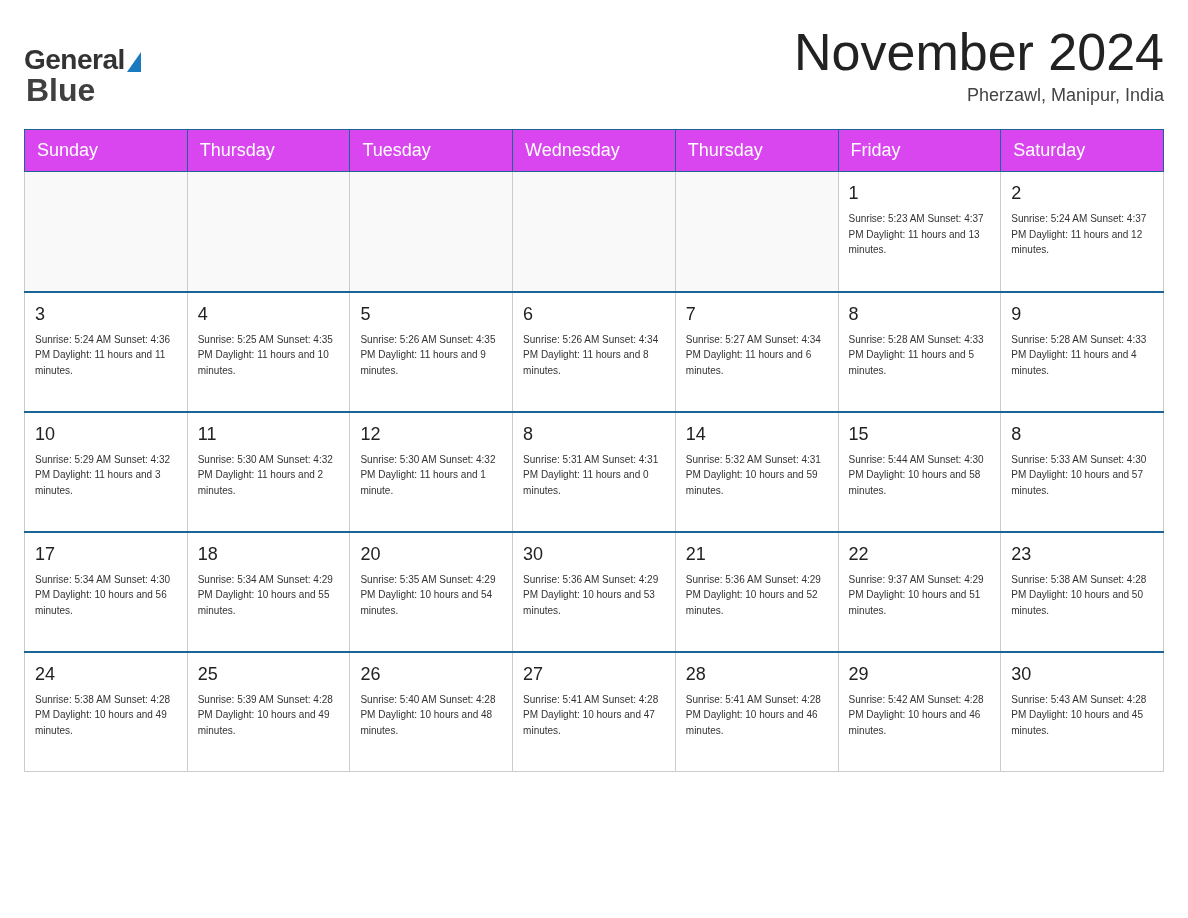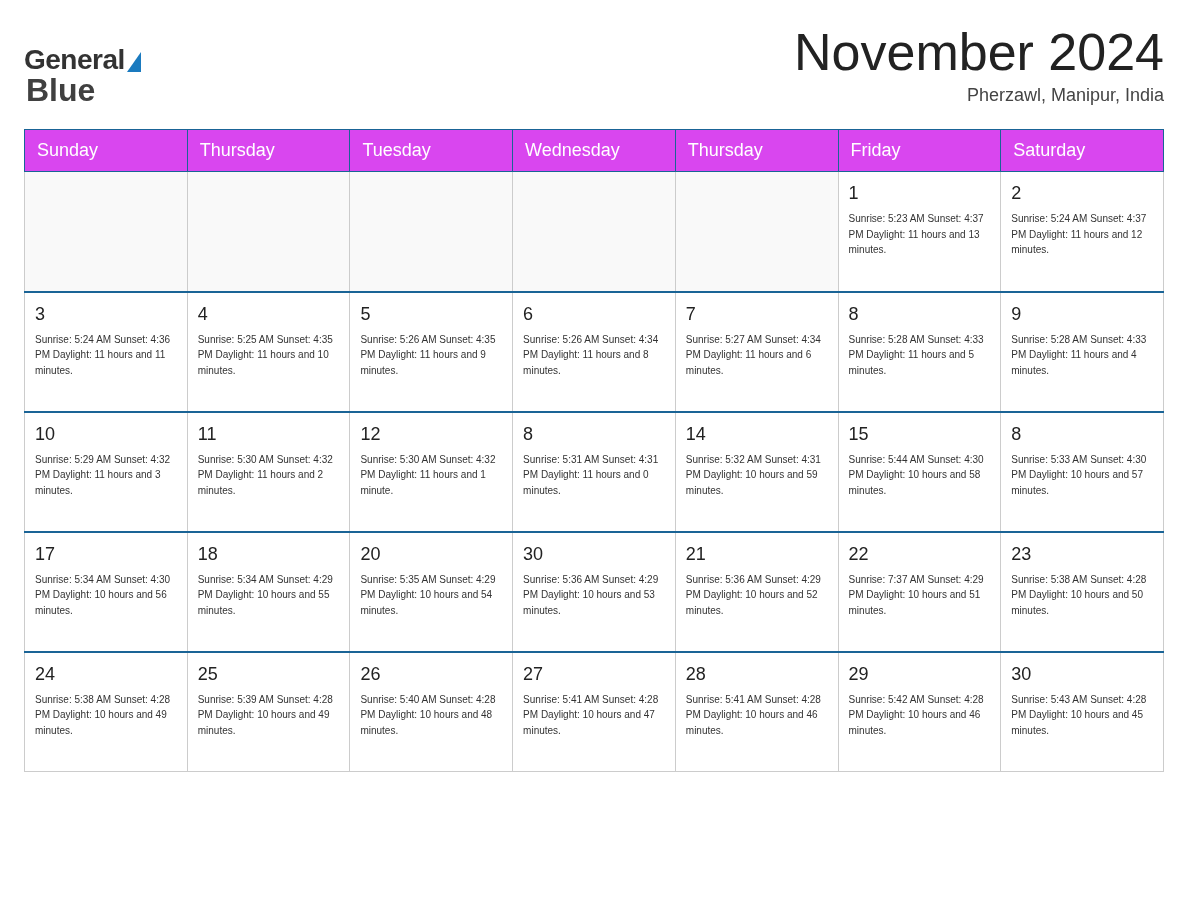--- a/index.html
+++ b/index.html
@@ -269,21 +269,21 @@
 Daylight: 10 hours and 53 minutes.</div>
         </td>
         <td>
           <span class="day-number">21</span>
           <div class="day-info">Sunrise: 5:36 AM
 Sunset: 4:29 PM
 Daylight: 10 hours and 52 minutes.</div>
         </td>
         <td>
           <span class="day-number">22</span>
-          <div class="day-info">Sunrise: 7:37 AM
+          <div class="day-info">Sunrise: 9:37 AM
 Sunset: 4:29 PM
 Daylight: 10 hours and 51 minutes.</div>
         </td>
         <td>
           <span class="day-number">23</span>
           <div class="day-info">Sunrise: 5:38 AM
 Sunset: 4:28 PM
 Daylight: 10 hours and 50 minutes.</div>
         </td>
       </tr>

